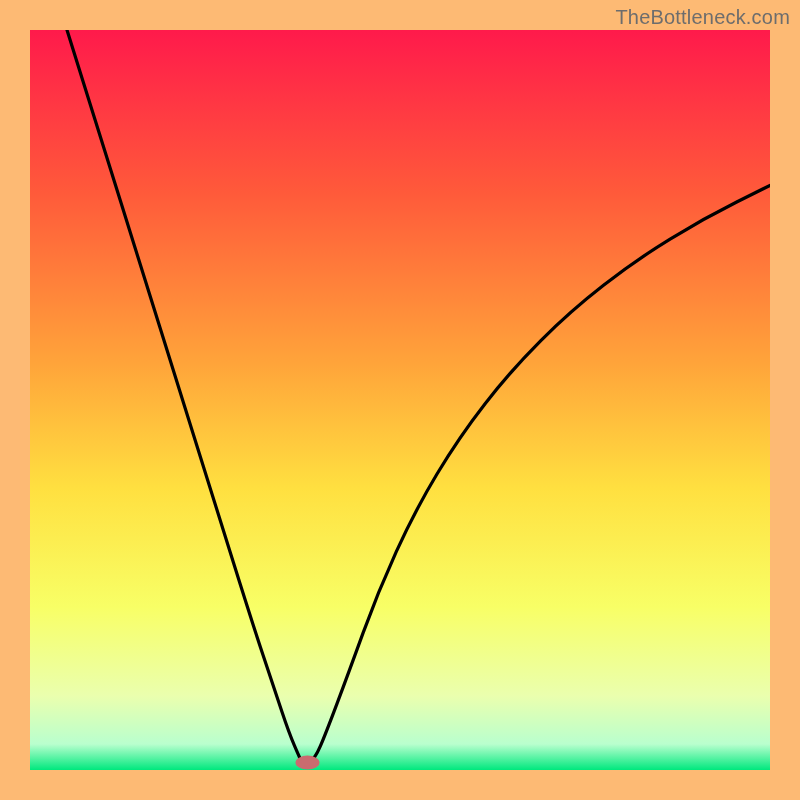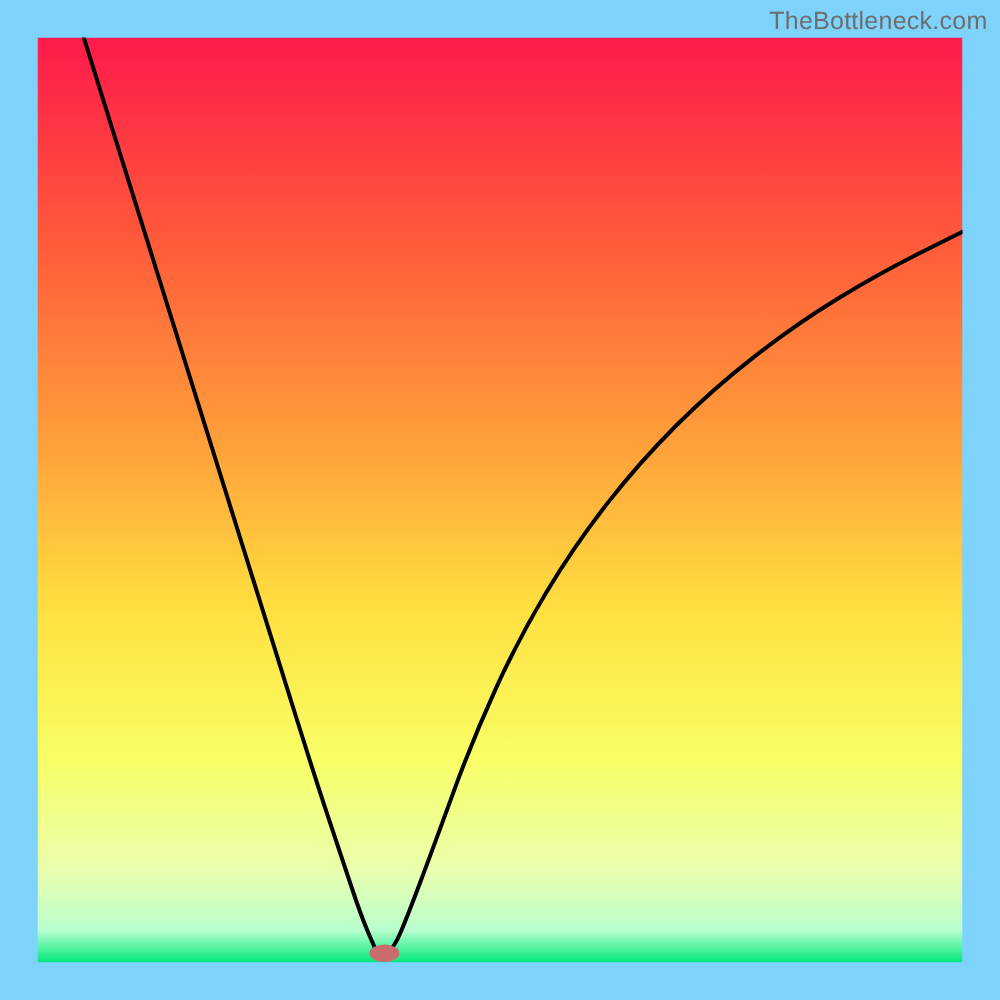--- a/index.html
+++ b/index.html
@@ -7,21 +7,21 @@
     padding: 0;
     width: 800px;
     height: 800px;
     background: #000000;
     overflow: hidden;
     font-family: Arial, Helvetica, sans-serif;
   }
   .frame {
     position: absolute;
     inset: 0;
-    background: #7dd3fc;
+    background: #fdba74;
   }
   .plot-wrap {
     position: absolute;
     left: 30px;
     top: 30px;
     width: 740px;
     height: 740px;
   }
   .plot-svg {
     display: block;

